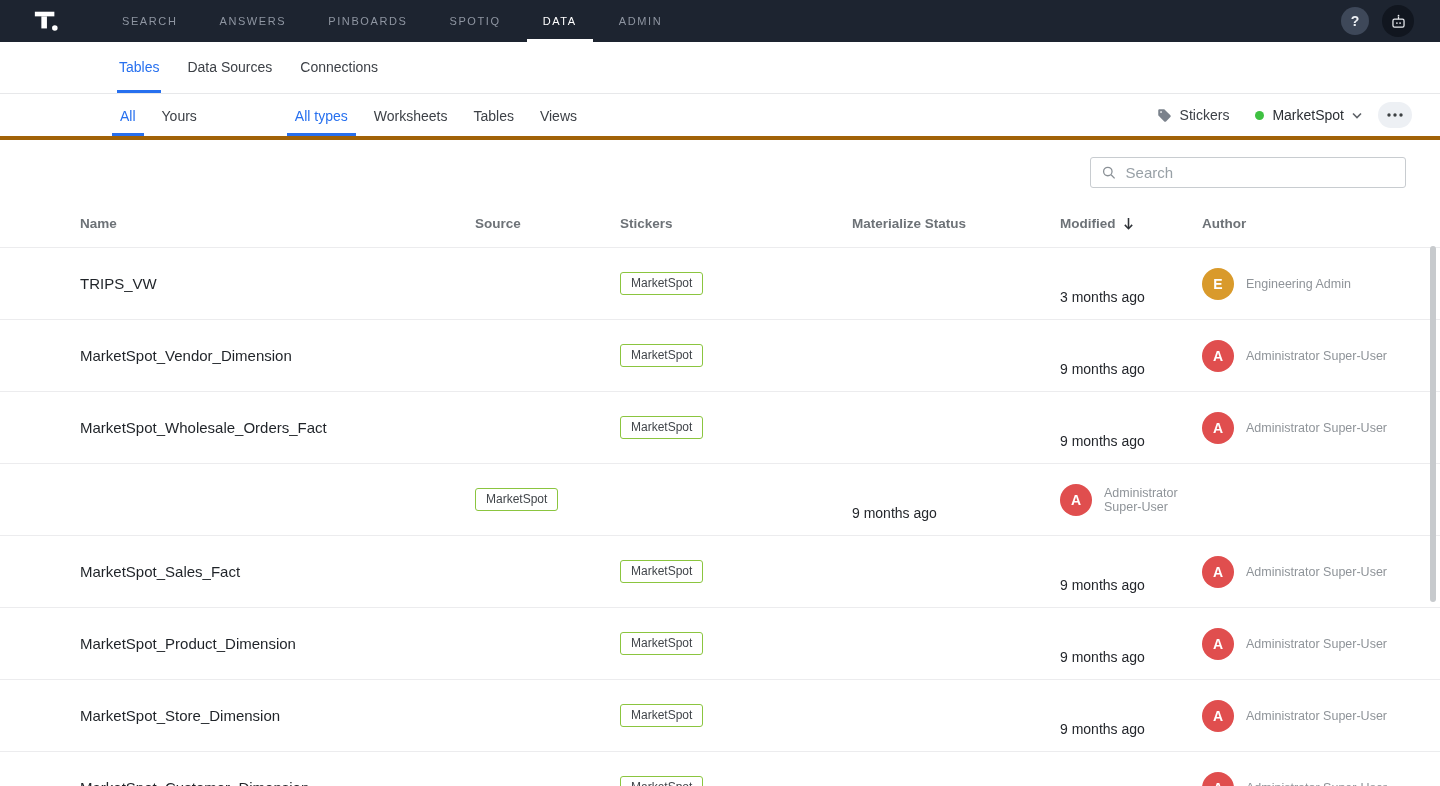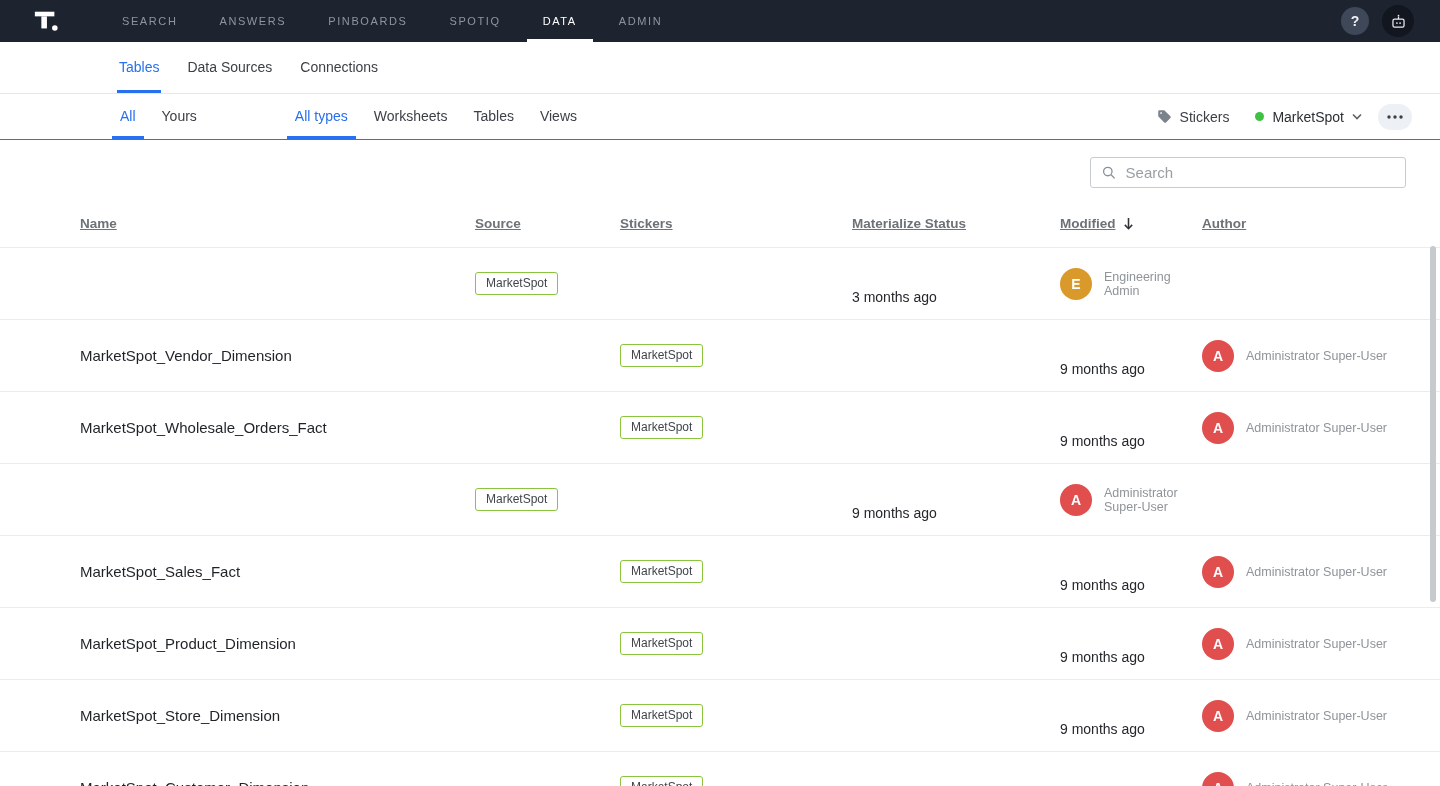--- a/index.html
+++ b/index.html
@@ -35,21 +35,21 @@
     padding-left: 117px; background: #fff;
   }
   .tab {
     font-size: 14px; color: #3d4147; line-height: 50px; padding: 0 2px;
     margin-right: 24px; cursor: pointer;
   }
   .tab.active { color: #2770ef; border-bottom: 3px solid #2770ef; }
 
   
   .filterbar {
-    height: 46px; border-bottom: 1px solid #a16207; display: flex;
+    height: 46px; border-bottom: 4px solid #a16207; display: flex;
     align-items: stretch; padding: 0 28px 0 112px; background: #fff; font-size: 14px;
   }
   .fitem {
     color: #3d4147; line-height: 44px; padding: 0 8px; margin-right: 10px; cursor: pointer;
   }
   .fitem.active { color: #2770ef; border-bottom: 3px solid #2770ef; }
   .fgroup-types { margin-left: 72px; display: flex; }
   .filter-right { margin-left: auto; display: flex; align-items: center; gap: 16px; }
   .stickers-btn { display: flex; align-items: center; gap: 8px; color: #3d4147; cursor: pointer; margin-right: 10px; }
   .sticker-select { display: flex; align-items: center; gap: 8px; cursor: pointer; color: #2b2f34; }
@@ -73,21 +73,21 @@
   .searchbox input::placeholder { color: #98a0a6; }
 
   .grid {
     display: grid; grid-template-columns: 395px 145px 232px 208px 142px auto;
     padding-left: 80px; padding-right: 36px; align-items: center;
   }
   .thead {
     position: absolute; top: 60px; left: 0; right: 0; height: 48px;
     border-bottom: 1px solid #ececee;
   }
-  .th { font-size: 13.5px; font-weight: 700; color: #6d7277; cursor: pointer; display: flex; align-items: center; gap: 7px; text-decoration: underline; }
+  .th { font-size: 13.5px; font-weight: 700; color: #6d7277; cursor: pointer; display: flex; align-items: center; gap: 7px; }
   .rows { position: absolute; top: 108px; left: 0; right: 0; }
   .trow { height: 72px; border-bottom: 1px solid #ececee; background: #fff; cursor: pointer; }
   .cell-name { font-size: 15px; font-weight: 500; color: #1f2328; }
   .badge {
     display: inline-block; border: 1px solid #8bc53f; border-radius: 3px;
     padding: 3px 10px 4px; font-size: 12px; color: #41454a; background: #fff;
   }
   .cell-modified { font-size: 14px; color: #24272c; margin-top: 26px; }
   .cell-author { display: flex; align-items: center; gap: 12px; }
   .avatar {
@@ -203,20 +203,21 @@
           <path d="M2 8.5L6 12.7 10 8.5"></path>
       </svg>
     </div>
     <div class="th">
         <span>Author</span>
       </div>
   </div>
 
   <div class="rows" id="rows">
   <div class="trow grid">
+    <div class="cell cell-name">TRIPS_VW</div>
     <div class="cell cell-source"></div>
     <div class="cell cell-stickers">
       <span class="badge">MarketSpot</span>
     </div>
     <div class="cell cell-status"></div>
     <div class="cell cell-modified">3 months ago</div>
     <div class="cell cell-author">
       <span class="avatar" style="background: rgb(217, 154, 43);">E</span>
       <span class="author-name">Engineering Admin</span>
     </div>

